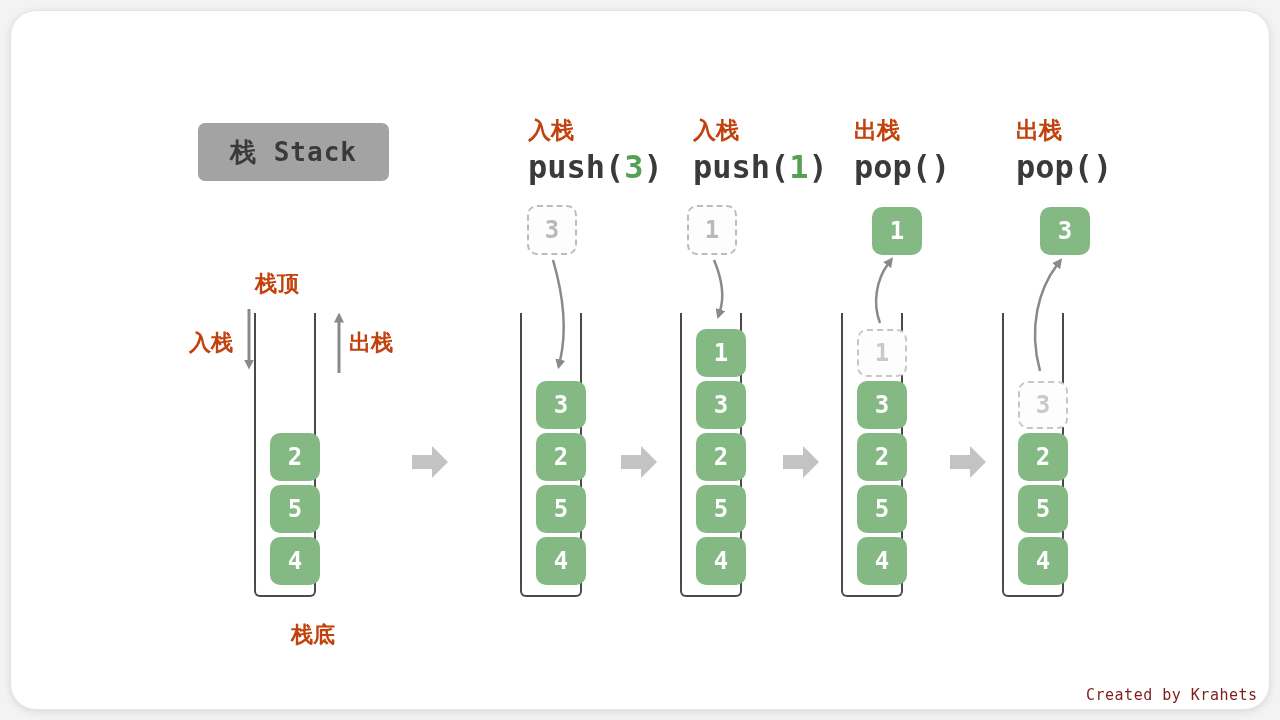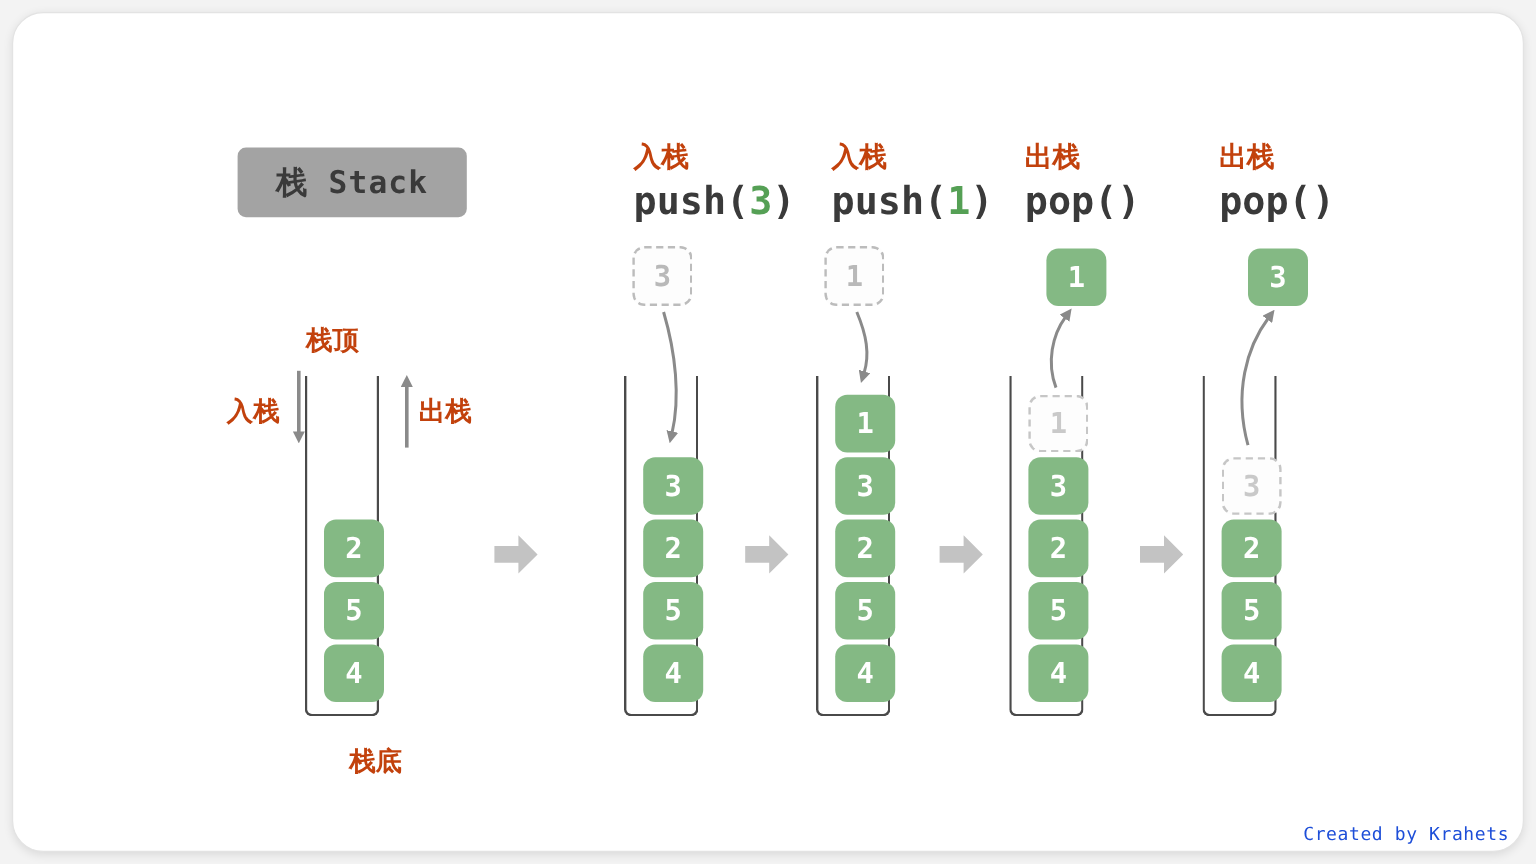--- a/index.html
+++ b/index.html
@@ -57,21 +57,21 @@
     border: 2px dashed #c6c6c6; background: #fdfdfd; color: #c9c9c9;
     display: flex; align-items: center; justify-content: center;
     font-family: "DejaVu Sans Mono", monospace; font-weight: 700; font-size: 24px;
   }
 
   .overlay { position: absolute; left: 0; top: 0; pointer-events: none; }
 
   .watermark {
     position: absolute; left: 1075px; top: 675px;
     font-family: "DejaVu Sans Mono", monospace; font-size: 15px;
-    color: #1d4ed8; letter-spacing: 0.5px;
+    color: #7f1d1d; letter-spacing: 0.5px;
   }
 </style>
 </head>
 <body>
 
 <div class="stage">
   <div class="card">
 
     <div class="title-box">
       <span>栈 Stack</span>

